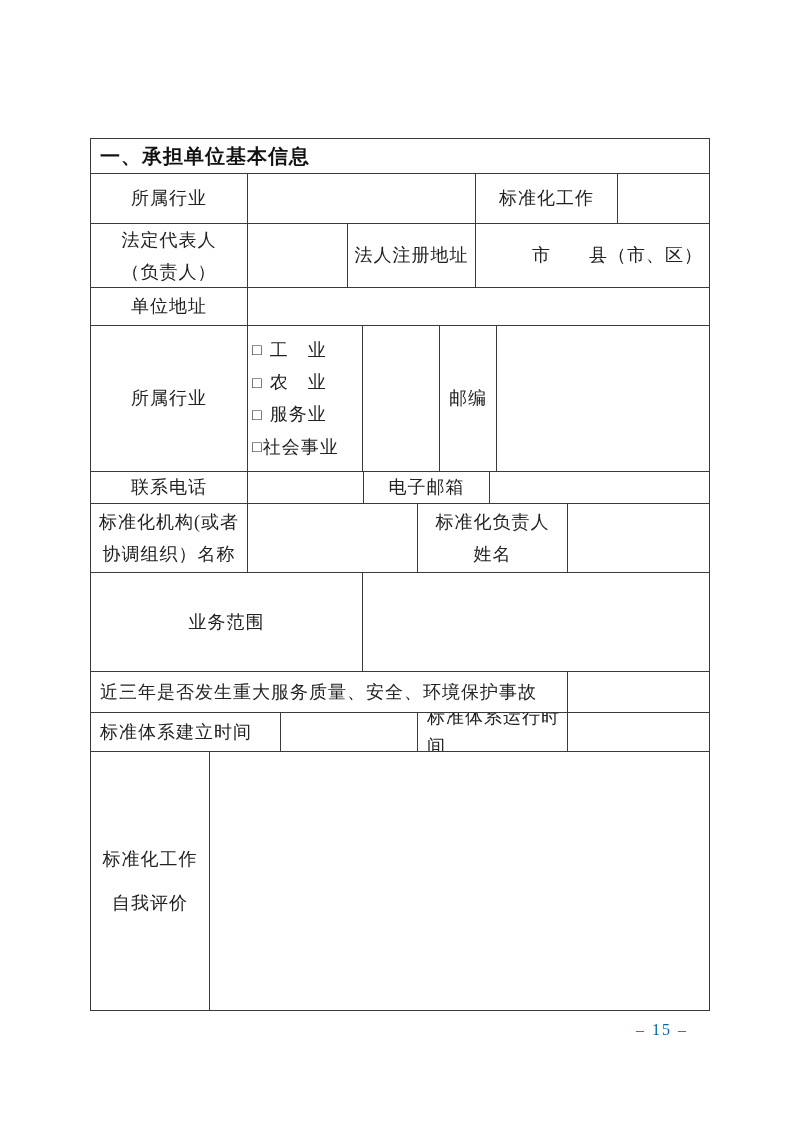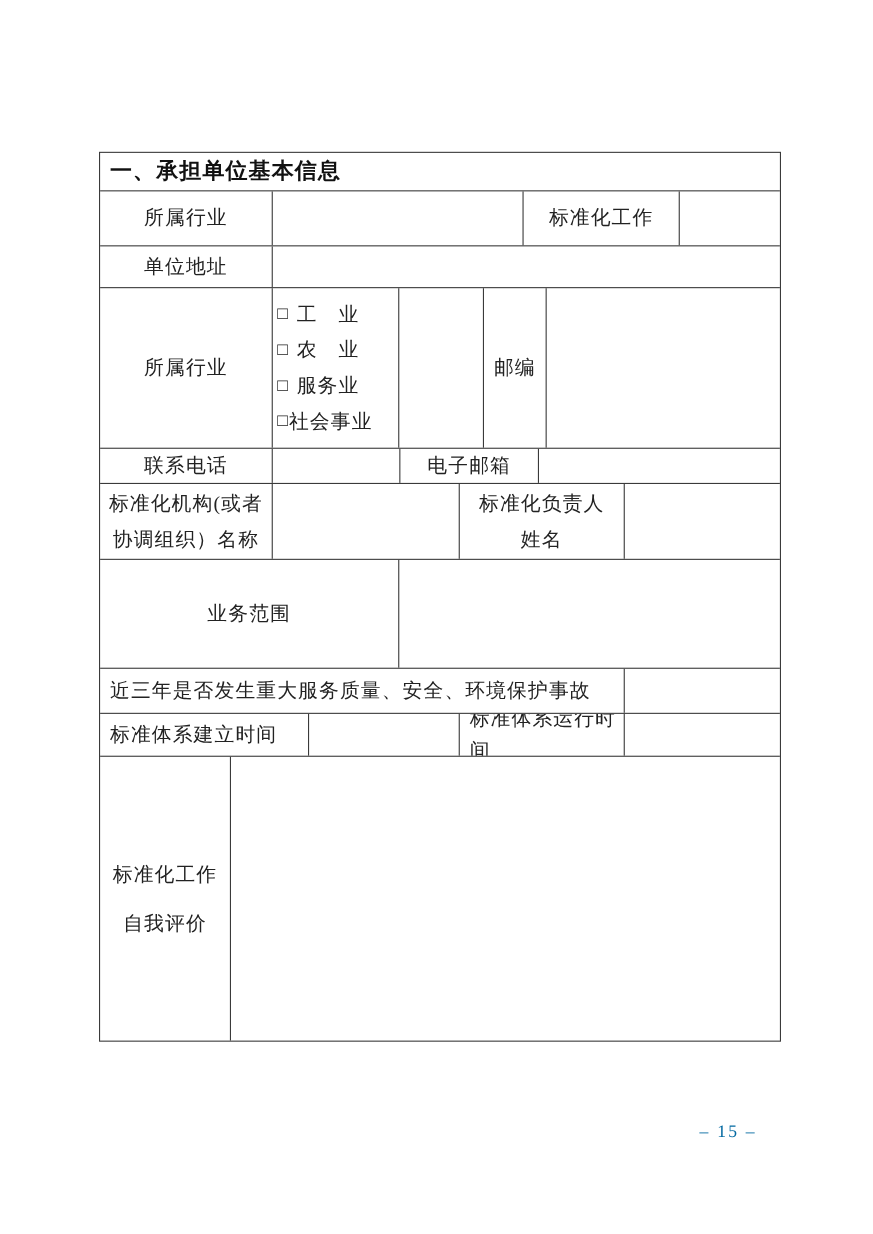--- a/index.html
+++ b/index.html
@@ -97,20 +97,34 @@
       <div class="cell fill left title-cell">一、承担单位基本信息</div>
     </div>
 
     <div class="row" style="height:50px">
       <div class="cell" style="width:157px">所属行业</div>
       <div class="cell" style="width:228px"></div>
       <div class="cell" style="width:142px">标准化工作</div>
       <div class="cell fill"></div>
     </div>
 
+    <div class="row" style="height:64px">
+      <div class="cell" style="width:157px">
+        <div class="two-line">
+          <div>法定代表人</div>
+          <div>（负责人）</div>
+        </div>
+      </div>
+      <div class="cell" style="width:100px"></div>
+      <div class="cell" style="width:128px">法人注册地址</div>
+      <div class="cell fill addr-cell">
+        <span>市</span>
+        <span class="addr-county">县（市、区）</span>
+      </div>
+    </div>
 
     <div class="row" style="height:38px">
       <div class="cell" style="width:157px">单位地址</div>
       <div class="cell fill"></div>
     </div>
 
     <div class="row" style="height:146px">
       <div class="cell" style="width:157px">所属行业</div>
       <div class="cell checks" style="width:115px">
         <div class="opt">

